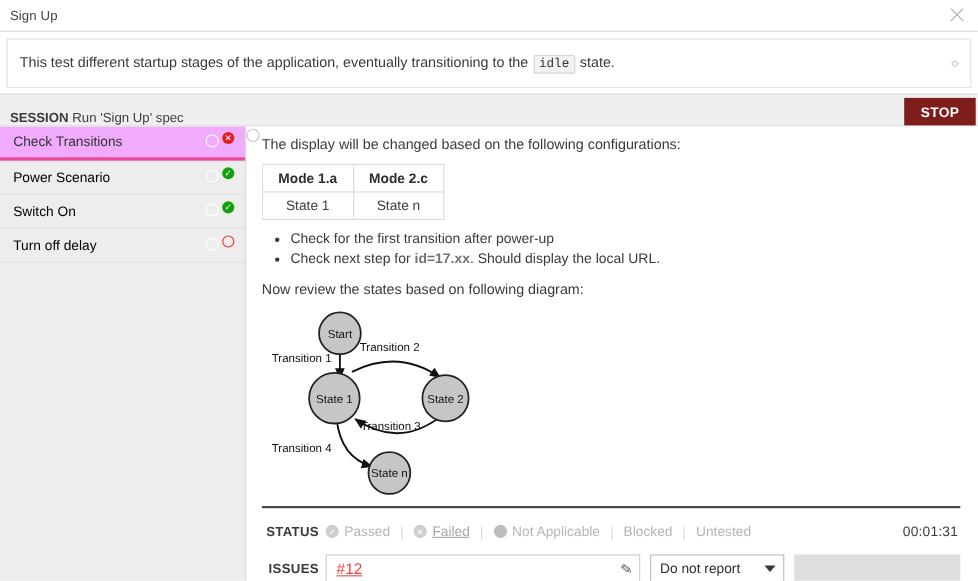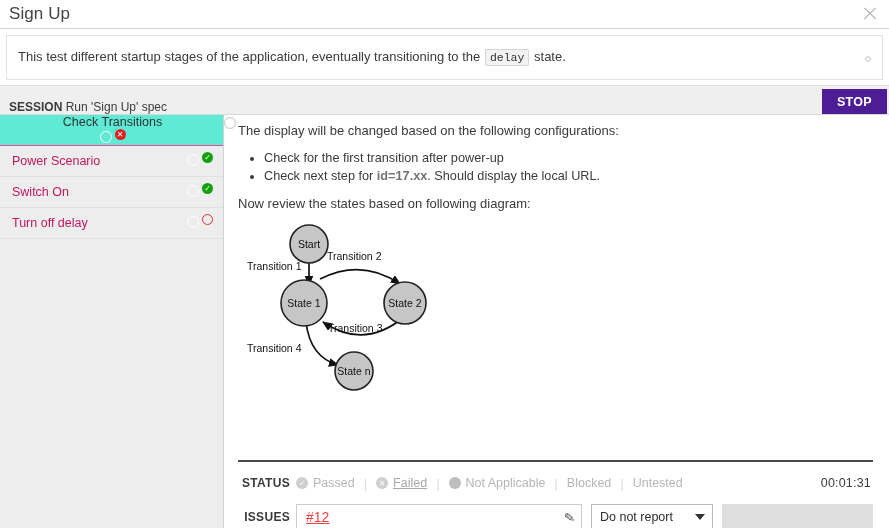--- a/index.html
+++ b/index.html
@@ -22,21 +22,21 @@
     height: 29px;
     border-bottom: 1px solid #d8d8d8;
     display: flex;
     align-items: center;
     justify-content: space-between;
     padding: 0 10px 0 9px;
     box-sizing: border-box;
     background: #ffffff;
   }
   .titlebar-title {
-    font-size: 17px;
+    font-size: 12px;
     color: #444444;
     letter-spacing: .1px;
   }
   .close-icon {
     width: 18px;
     height: 18px;
     position: relative;
     cursor: pointer;
     opacity: .55;
   }
@@ -103,21 +103,21 @@
     padding: 0 0 0 9px;
     box-sizing: border-box;
     position: relative;
   }
   .session-label {
     font-size: 12px;
     color: #3c3c3c;
   }
   .session-label b { font-weight: bold; }
   .stop-button {
-    background: #4c1d95;
+    background: #7f1d1d;
     color: #ffffff;
     font-size: 12.5px;
     font-weight: bold;
     letter-spacing: .3px;
     border: none;
     width: 65px;
     height: 25px;
     margin-right: 2px;
     cursor: pointer;
     font-family: "Liberation Sans", sans-serif;
@@ -142,27 +142,26 @@
     height: 31px;
     display: flex;
     align-items: center;
     justify-content: space-between;
     padding: 0 10px 0 12px;
     box-sizing: border-box;
     border-bottom: 1px solid #e0e0e0;
     cursor: pointer;
   }
   .step.selected {
-    background: #5eead4;
-    border-bottom: 1px solid #ec4899;
-    flex-direction: column;
+    background: #f0abfc;
+    border-bottom: 3px solid #ec4899;
   }
   .step-label {
     font-size: 12.5px;
-    color: #be185d;
+    color: #000000;
   }
   .step.selected .step-label { color: #333333; }
   .step-icons {
     display: flex;
     align-items: center;
     position: relative;
     width: 26px;
     height: 18px;
   }
   .ring {
@@ -379,21 +378,21 @@
 
 <div class="titlebar">
   <div class="titlebar-title">Sign Up</div>
   <div class="close-icon"></div>
 </div>
 
 <div class="desc-wrap">
   <div class="desc-box">
     <div class="desc-text">
       <span>This test different startup stages of the application, eventually transitioning to the</span>
-      <code class="inline-code">delay</code>
+      <code class="inline-code">idle</code>
       <span>state.</span>
     </div>
     <div class="code-icon">‹›</div>
   </div>
 </div>
 
 <div class="session-bar">
   <div class="session-label">
     <b>SESSION</b>
     <span>Run 'Sign Up' spec</span>
@@ -432,20 +431,34 @@
           <span class="badge blocked"></span>
         </div>
       </div>
     </div>
 
   <div class="main">
     <div class="content-scroll">
 
       <div class="para">The display will be changed based on the following configurations:</div>
 
+      <table class="config">
+        <thead>
+          <tr>
+            <th>Mode 1.a</th>
+            <th>Mode 2.c</th>
+          </tr>
+        </thead>
+        <tbody>
+          <tr>
+            <td>State 1</td>
+            <td>State n</td>
+          </tr>
+        </tbody>
+      </table>
 
       <ul class="checks" id="bullet-list">
           <li><span>Check for the first transition after power-up</span></li>
           <li><span>Check next step for </span><b>id=17.xx</b><span>. Should display the local URL.</span></li>
         </ul>
 
       <div class="para">Now review the states based on following diagram:</div>
 
       <div class="diagram">
         <svg width="215" height="170" viewBox="0 0 215 170">

